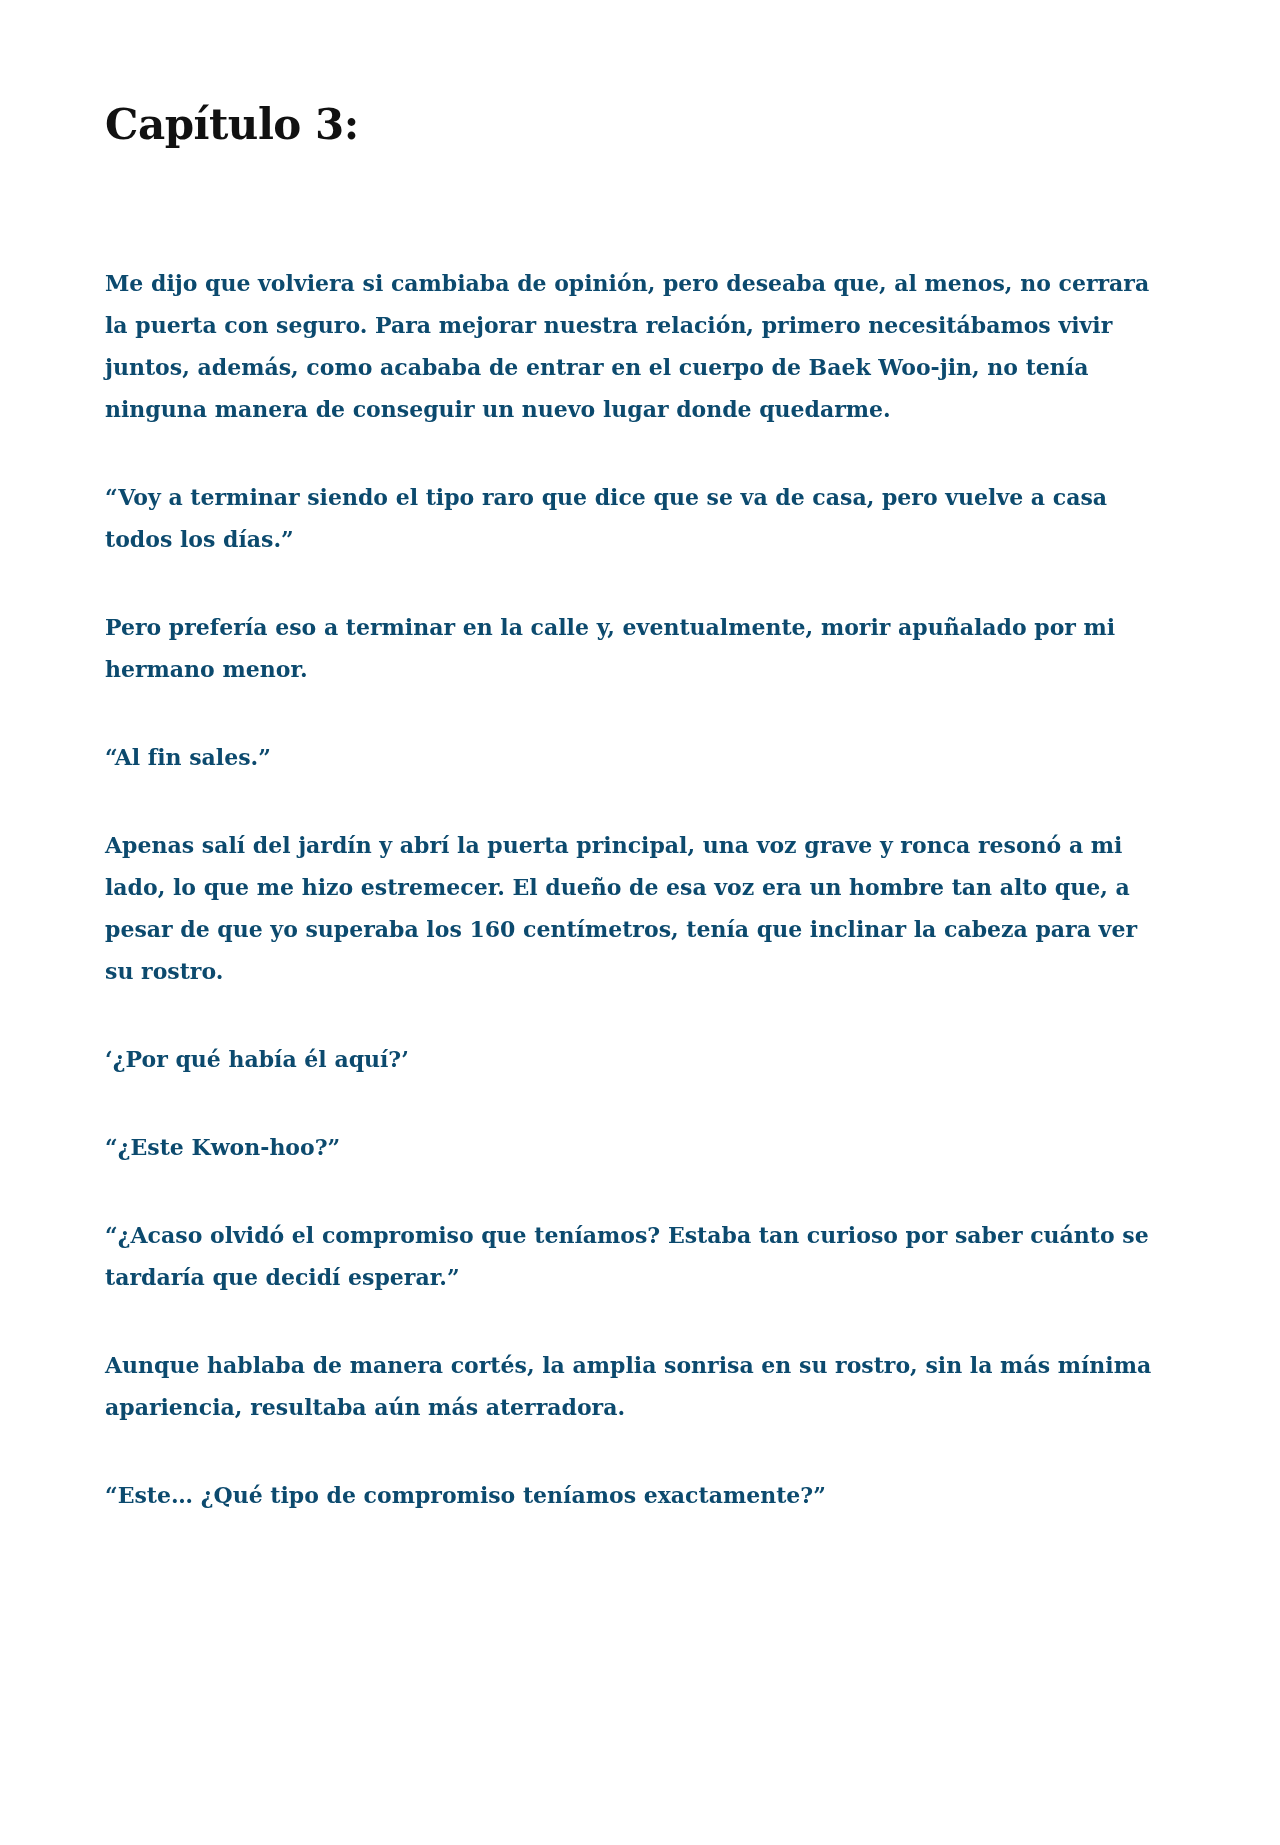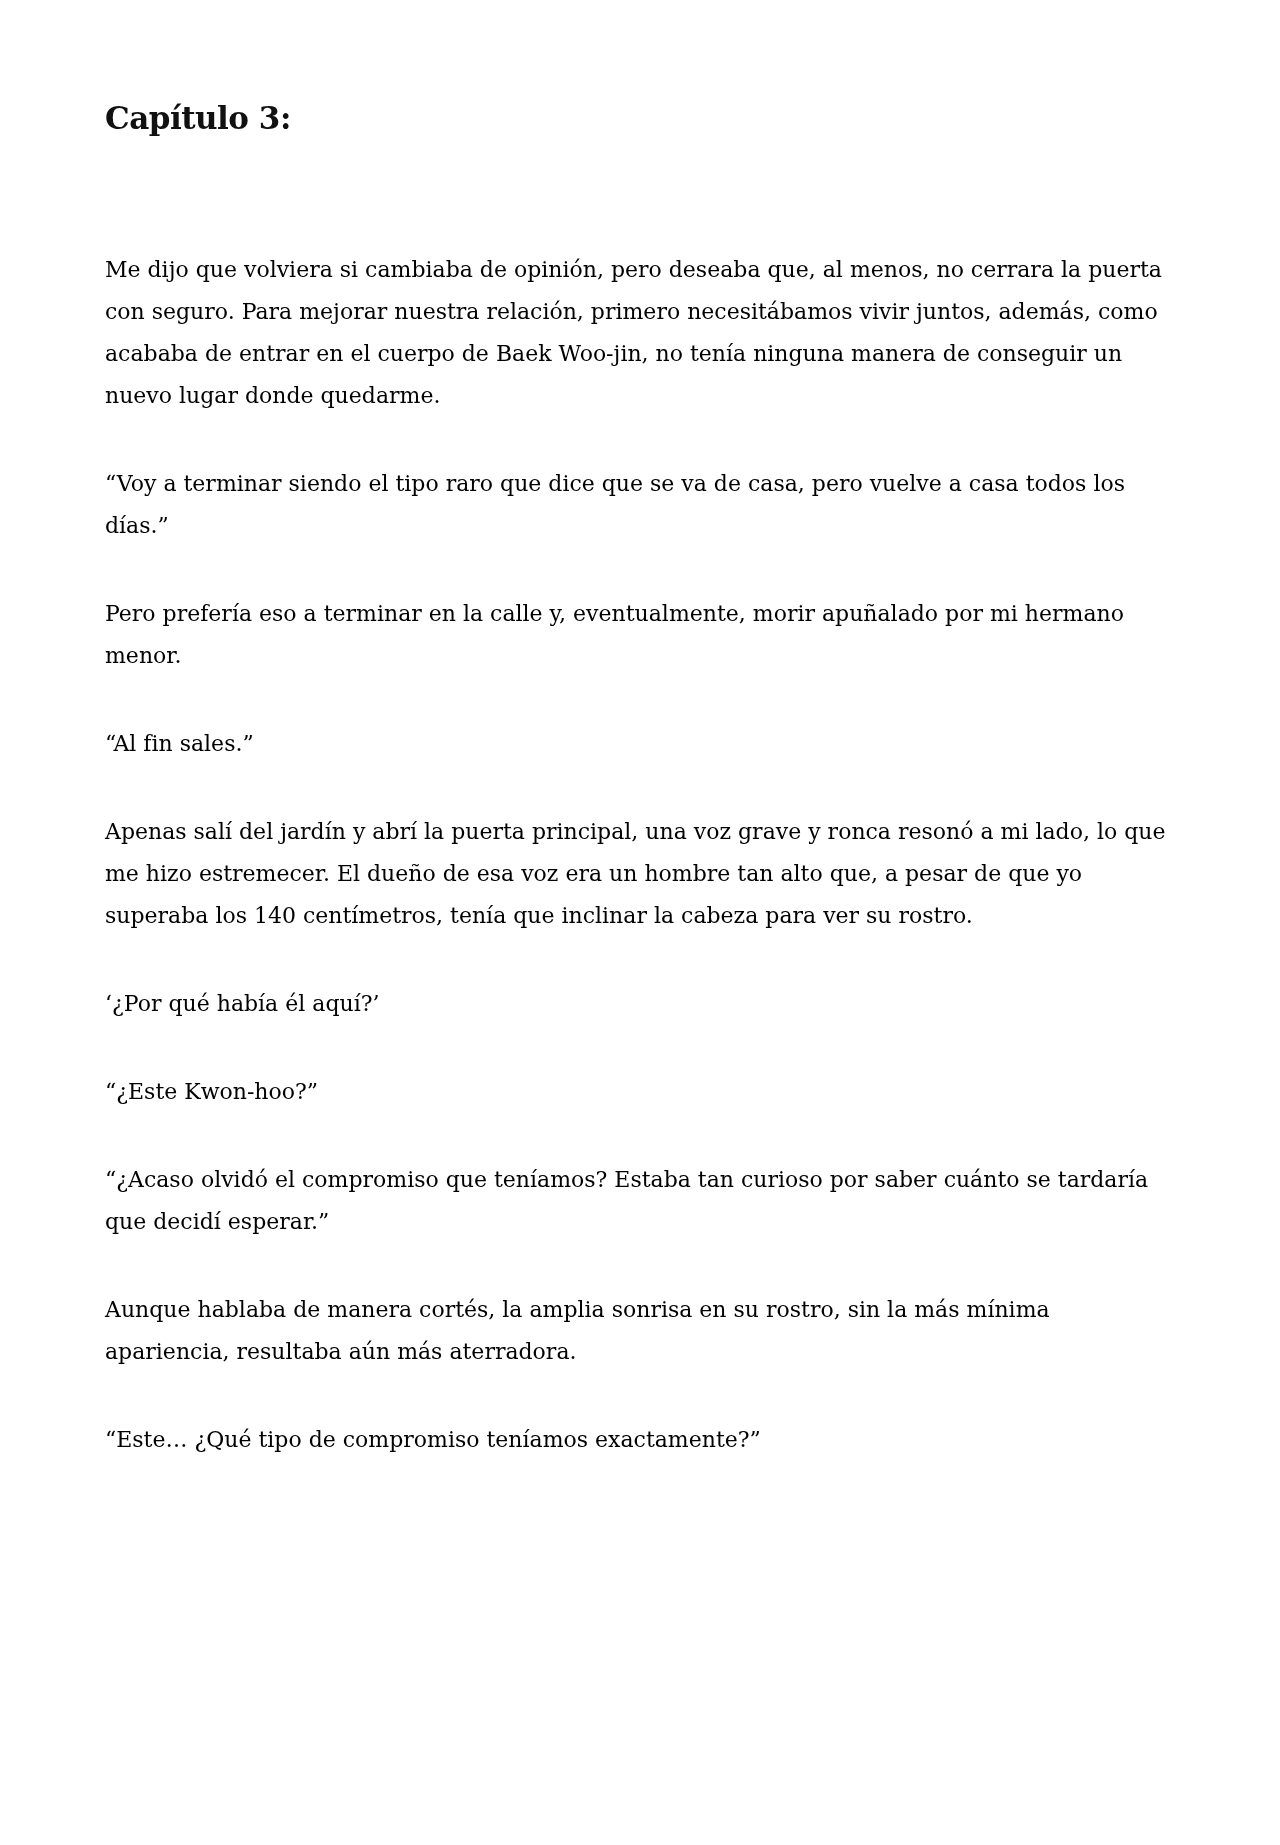--- a/index.html
+++ b/index.html
@@ -16,51 +16,51 @@
     box-sizing: border-box;
     width: 1280px;
     height: 1845px;
     padding: 100px 105px 0 105px;
     background: #ffffff;
     color: #1e1e1e;
   }
   .chapter-title {
     font-family: "DejaVu Serif", "Liberation Serif", serif;
     font-weight: 700;
-    font-size: 31px;
+    font-size: 42px;
     line-height: 1.2;
     letter-spacing: -0.5px;
     color: #111111;
     margin: 0 0 112px 0;
   }
   .chapter-body {
     max-width: 1068px;
   }
   .chapter-body p.para {
     font-family: "DejaVu Serif", "Liberation Serif", serif;
     font-size: 22px;
     line-height: 42px;
-    font-weight: 400;
-    color: #000000;
+    font-weight: 700;
+    color: #0c4a6e;
     margin: 0 0 46px 0;
     text-align: left;
   }
 </style>
 </head>
 <body>
 
 <main class="page">
   <h1 class="chapter-title">Capítulo 3:</h1>
 
   <article class="chapter-body">
 
   <p class="para">Me dijo que volviera si cambiaba de opinión, pero deseaba que, al menos, no cerrara la puerta con seguro. Para mejorar nuestra relación, primero necesitábamos vivir juntos, además, como acababa de entrar en el cuerpo de Baek Woo-jin, no tenía ninguna manera de conseguir un nuevo lugar donde quedarme.</p>
       <p class="para">“Voy a terminar siendo el tipo raro que dice que se va de casa, pero vuelve a casa todos los días.”</p>
       <p class="para">Pero prefería eso a terminar en la calle y, eventualmente, morir apuñalado por mi hermano menor.</p>
       <p class="para">“Al fin sales.”</p>
-      <p class="para">Apenas salí del jardín y abrí la puerta principal, una voz grave y ronca resonó a mi lado, lo que me hizo estremecer. El dueño de esa voz era un hombre tan alto que, a pesar de que yo superaba los 140 centímetros, tenía que inclinar la cabeza para ver su rostro.</p>
+      <p class="para">Apenas salí del jardín y abrí la puerta principal, una voz grave y ronca resonó a mi lado, lo que me hizo estremecer. El dueño de esa voz era un hombre tan alto que, a pesar de que yo superaba los 160 centímetros, tenía que inclinar la cabeza para ver su rostro.</p>
       <p class="para">‘¿Por qué había él aquí?’</p>
       <p class="para">“¿Este Kwon-hoo?”</p>
       <p class="para">“¿Acaso olvidó el compromiso que teníamos? Estaba tan curioso por saber cuánto se tardaría que decidí esperar.”</p>
       <p class="para">Aunque hablaba de manera cortés, la amplia sonrisa en su rostro, sin la más mínima apariencia, resultaba aún más aterradora.</p>
       <p class="para">“Este… ¿Qué tipo de compromiso teníamos exactamente?”</p>
     </article>
 </main>
 
 </body></html>

